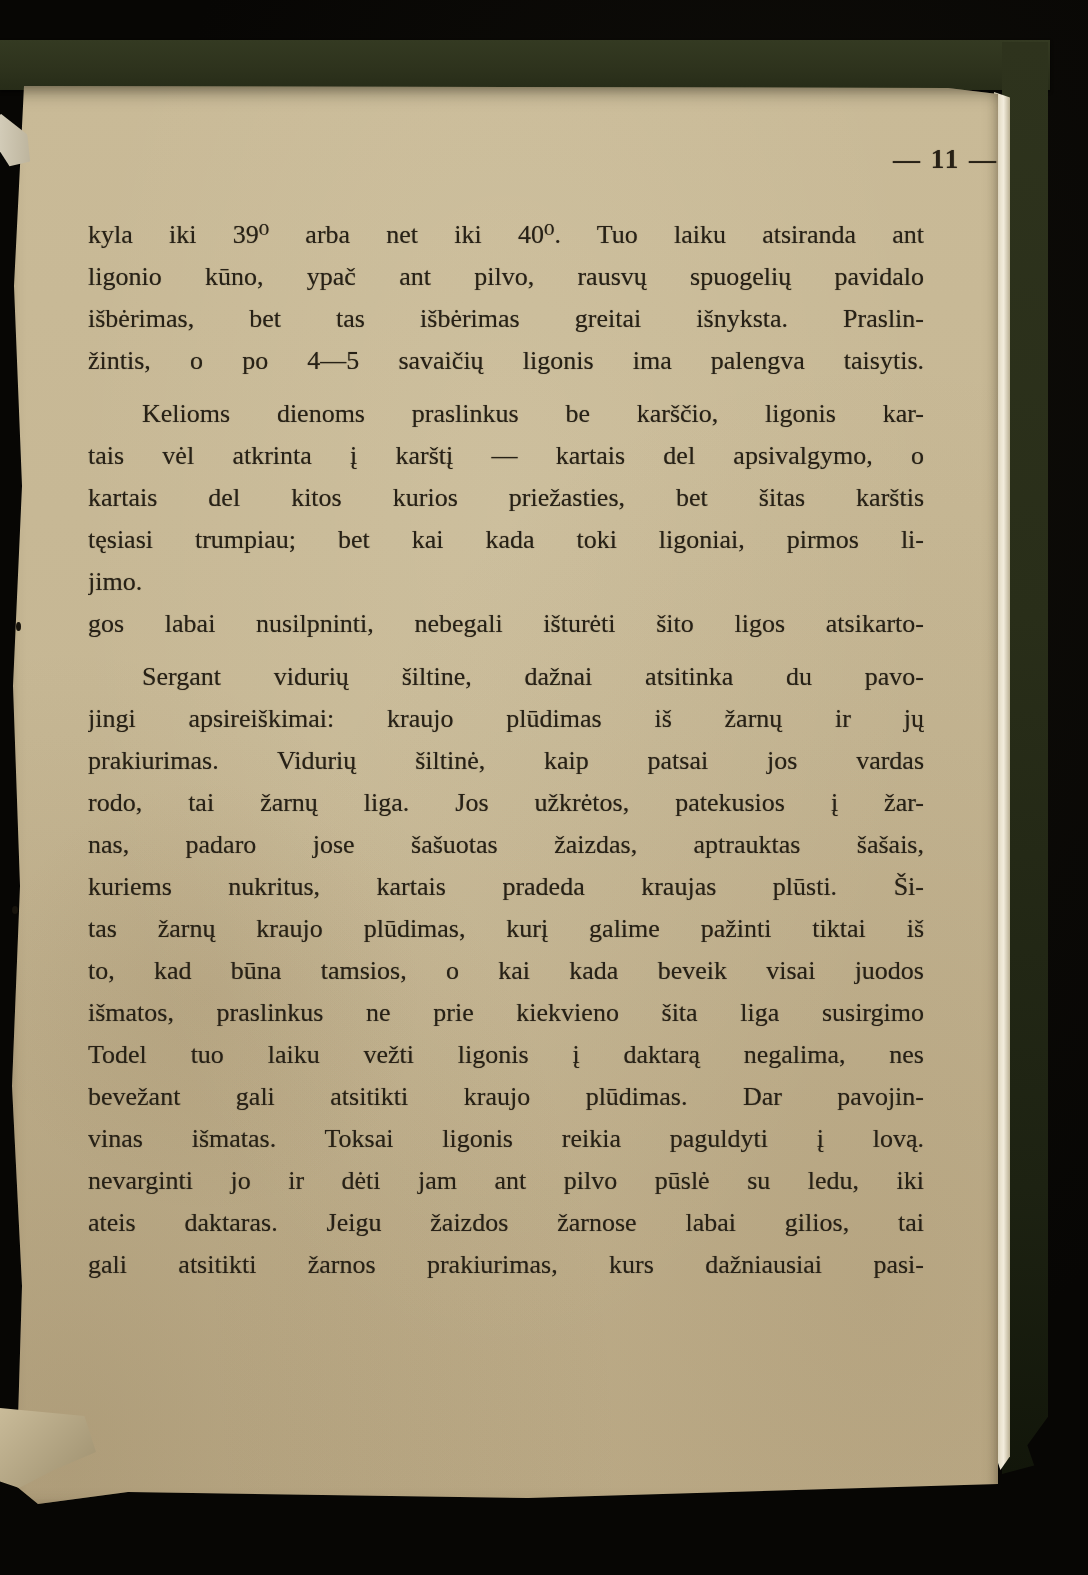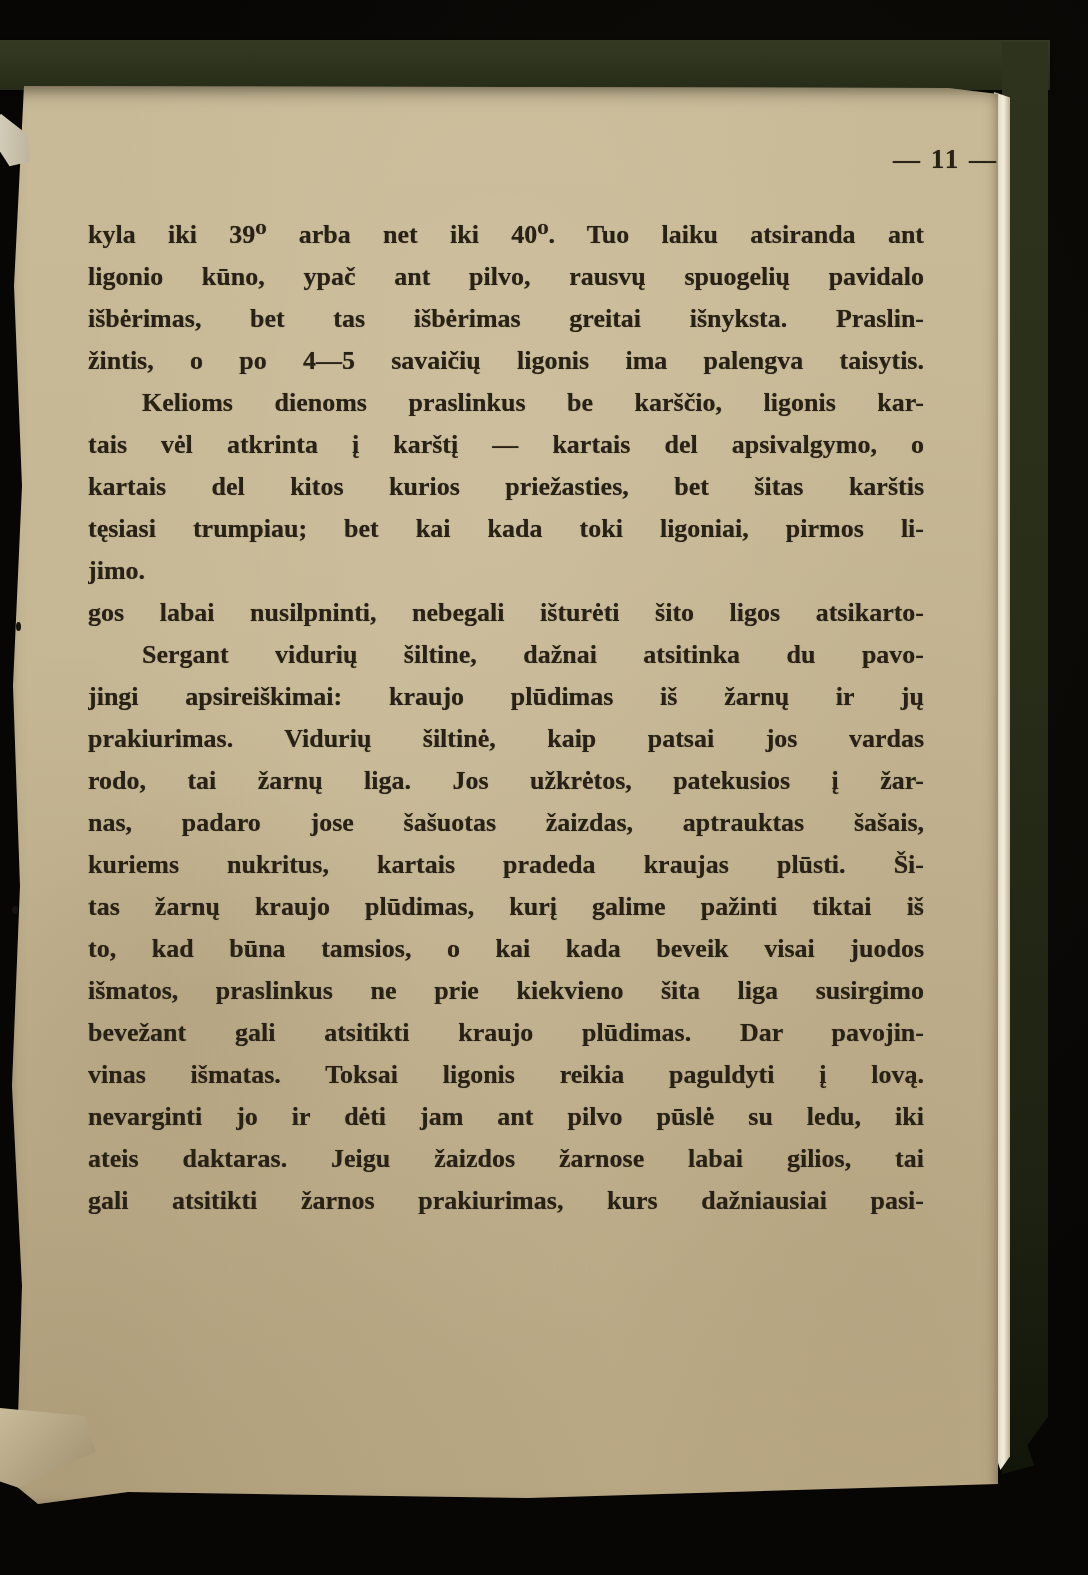--- a/index.html
+++ b/index.html
@@ -58,29 +58,29 @@
   }
 
   .page-number{
     position:absolute;top:58px;left:0;width:100%;
     text-align:right;font-size:27px;font-weight:700;color:var(--ink);
     letter-spacing:2px;text-shadow:0 0 1px rgba(39,33,22,.55);
   }
 
   .text-block{
     position:absolute;top:128px;left:80px;width:836px;
-    color:var(--ink);font-size:26px;font-weight:700;
+    color:var(--ink);font-size:26px;font-weight:400;
     text-shadow:0 0 1px rgba(39,33,22,.5);
   }
   .line{
     height:42px;line-height:42px;overflow:hidden;
     text-align:justify;text-align-last:left;white-space:normal;
   }
   .line.just{text-align-last:justify;}
-  .line.indent{text-indent:54px;}
+  .line.indent{text-indent:54px;margin-top:11px;}
 
   
   .scrap-top-left{
     position:absolute;left:-6px;top:112px;width:34px;height:56px;
     background:linear-gradient(120deg,#ded8c6,#b7ae96);
     transform:rotate(-28deg);
     clip-path:polygon(0 20%,60% 0,100% 55%,70% 100%,10% 90%);
   }
   .scrap-bottom-left{
     position:absolute;left:0;top:1408px;width:96px;height:80px;
@@ -114,20 +114,21 @@
         <div class="line just">gos labai nusilpninti, nebegali išturėti šito ligos atsikarto-</div>
         <div class="line just indent">Sergant vidurių šiltine, dažnai atsitinka du pavo-</div>
         <div class="line just">jingi apsireiškimai: kraujo plūdimas iš žarnų ir jų</div>
         <div class="line just">prakiurimas. Vidurių šiltinė, kaip patsai jos vardas</div>
         <div class="line just">rodo, tai žarnų liga. Jos užkrėtos, patekusios į žar-</div>
         <div class="line just">nas, padaro jose šašuotas žaizdas, aptrauktas šašais,</div>
         <div class="line just">kuriems nukritus, kartais pradeda kraujas plūsti. Ši-</div>
         <div class="line just">tas žarnų kraujo plūdimas, kurį galime pažinti tiktai iš</div>
         <div class="line just">to, kad būna tamsios, o kai kada beveik visai juodos</div>
         <div class="line just">išmatos, praslinkus ne prie kiekvieno šita liga susirgimo</div>
+        <div class="line just">Todel tuo laiku vežti ligonis į daktarą negalima, nes</div>
         <div class="line just">bevežant gali atsitikti kraujo plūdimas. Dar pavojin-</div>
         <div class="line just">vinas išmatas. Toksai ligonis reikia paguldyti į lovą.</div>
         <div class="line just">nevarginti jo ir dėti jam ant pilvo pūslė su ledu, iki</div>
         <div class="line just">ateis daktaras. Jeigu žaizdos žarnose labai gilios, tai</div>
         <div class="line just">gali atsitikti žarnos prakiurimas, kurs dažniausiai pasi-</div>
       </div>
   </div>
 
   <div class="scrap-top-left"></div>
   <div class="scrap-bottom-left"></div>

